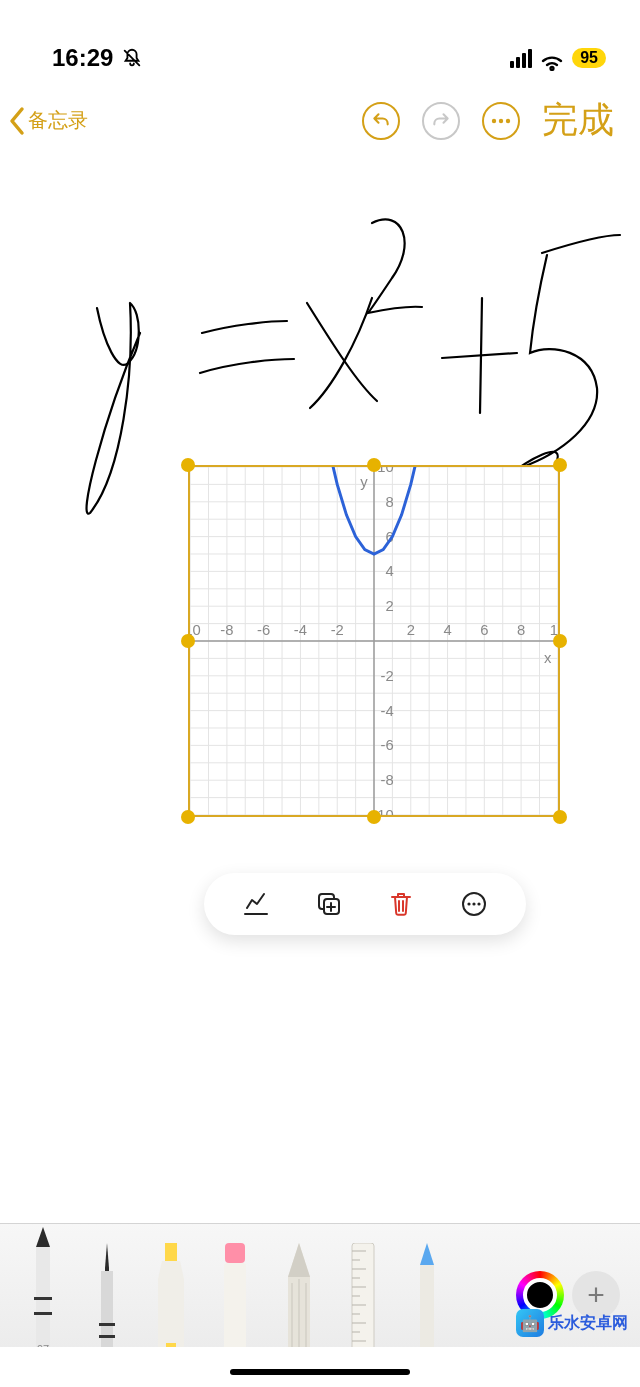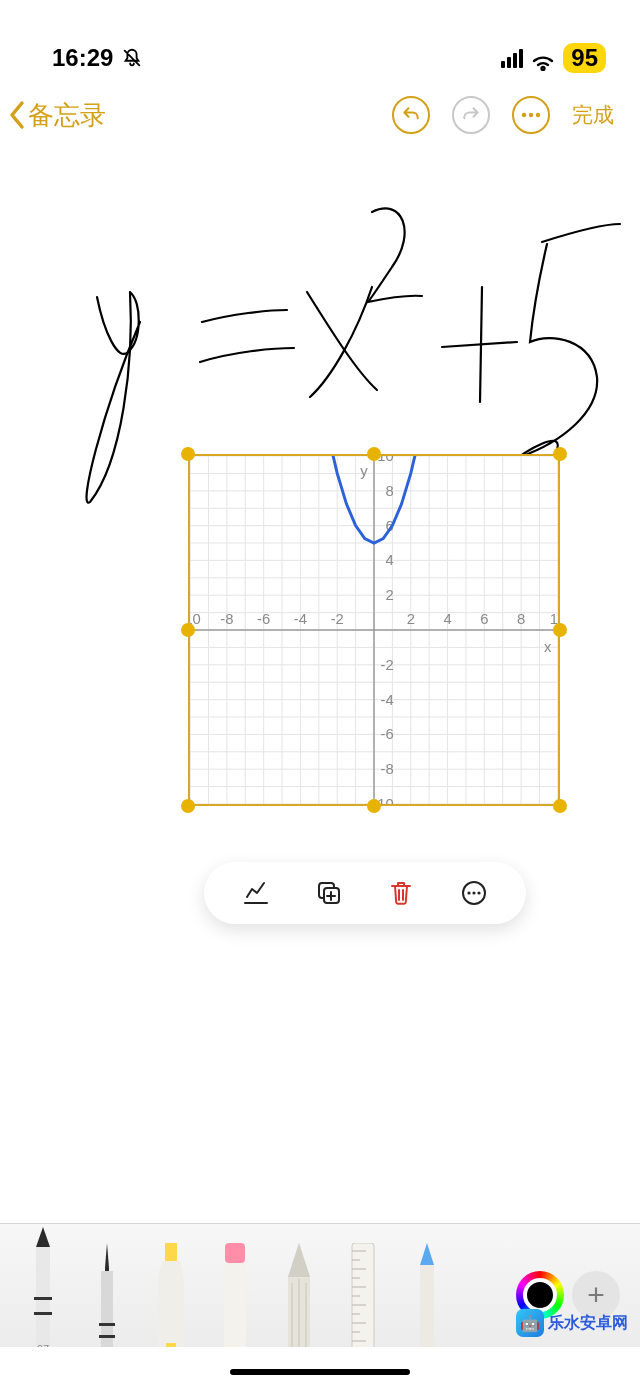--- a/index.html
+++ b/index.html
@@ -6,30 +6,30 @@
   html, body { width: 640px; height: 1387px; background: #fff; font-family: -apple-system, "Helvetica Neue", Arial, sans-serif; overflow: hidden; position: relative; }
   
   
   .status-bar { display: flex; justify-content: space-between; align-items: center; padding: 38px 34px 0 52px; height: 78px; font-weight: 600; font-size: 24px; color:#000;gap:6px; }
   .status-left { display:flex; align-items:center; gap:8px; }
   .bell-off { width:22px; height:22px; position:relative; }
   .status-right { display:flex; align-items:center; gap:8px; }
   .signal { display:flex; align-items:flex-end; gap:2px; }
   .signal span { width:4px; background:#000; border-radius:1px; }
   .wifi { width:24px; height:18px; }
-  .battery { background:#ffd60a; color:#000; font-size:24px; font-weight:600; padding:1px 8px; border-radius:10px; }
+  .battery { background:#ffd60a; color:#000; font-size:16px; font-weight:600; padding:1px 8px; border-radius:10px; }
   
   
   .nav-bar { display:flex; align-items:center; justify-content:space-between; padding: 18px 26px 18px 8px; }
-  .nav-left { display:flex; align-items:center; gap:2px; color:#d4a017; font-size:26px; }
+  .nav-left { display:flex; align-items:center; gap:2px; color:#d4a017; font-size:20px; }
   .chevron-left { width:18px; height:30px; }
   .nav-right { display:flex; align-items:center; gap:22px; }
   .circ-btn { width:38px; height:38px; border:2.5px solid #d4a017; border-radius:50%; display:flex; align-items:center; justify-content:center; }
   .circ-btn.disabled { border-color:#c8c8c8; }
-  .done-btn { color:#d4a017; font-size:21px; font-weight:400;text-align:right; }
+  .done-btn { color:#d4a017; font-size:36px; font-weight:400;text-align:right; }
   
   
   .canvas { position:relative; width:100%; height: 1040px; }
   .handwriting { position:absolute; left:72px; top:40px; width:560px; height:320px; pointer-events:none; }
   
   
   .graph-widget { position:absolute; left:188px; top:302px; width:372px; height:352px; }
   .graph-frame { position:absolute; inset:0; border:2px solid #d9a823; background:#fff; }
   .selection-handle { position:absolute; width:14px; height:14px; background:#e7b200; border-radius:50%; }
   .sh-tl { left:-7px; top:-7px; } .sh-tm { left:50%; margin-left:-7px; top:-7px; } .sh-tr { right:-7px; top:-7px; }

